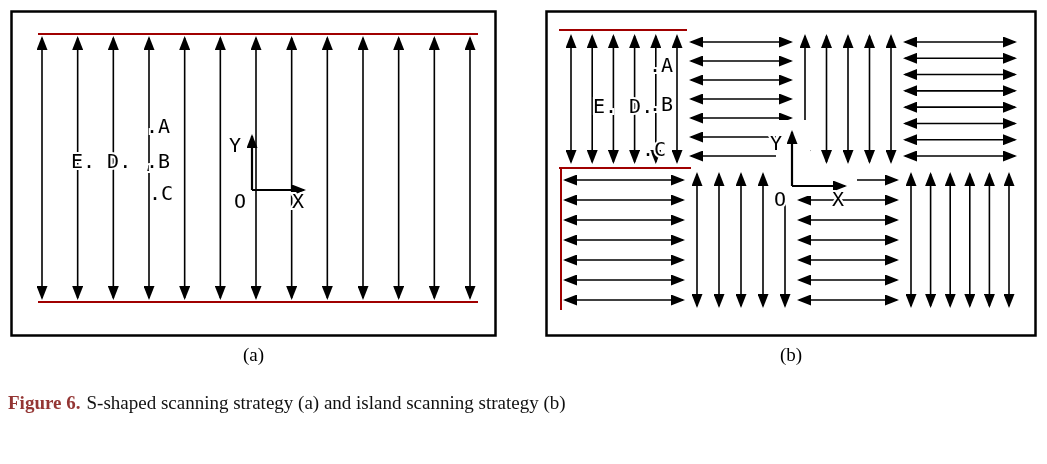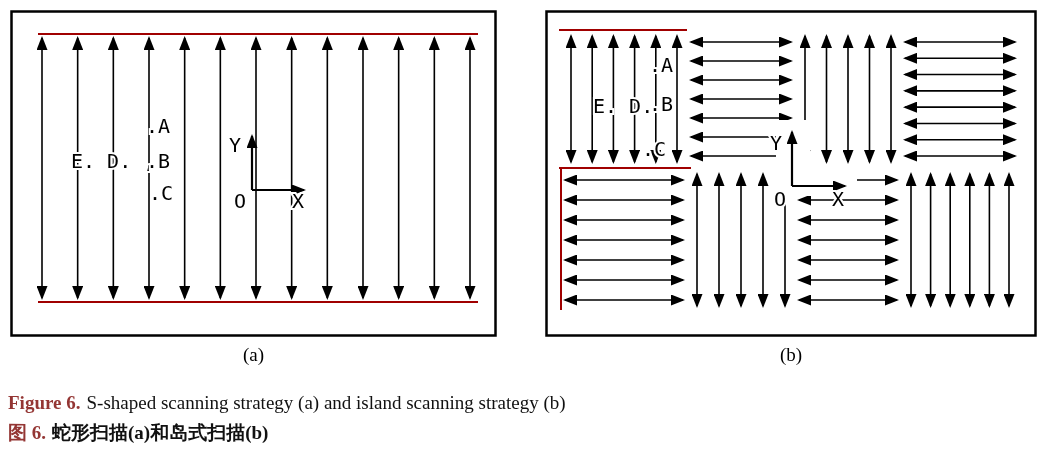--- a/index.html
+++ b/index.html
@@ -173,15 +173,14 @@
       <text class="svgtext" x="229" y="196">O</text>
       <text class="svgtext" x="287" y="196">X</text>
     </g>
   </svg>
 
   <div class="sublabel a">(a)</div>
   <div class="sublabel b">(b)</div>
 
   <p class="caption en"><span class="cap-label">Figure 6.</span><span>S-shaped scanning strategy (a) and island scanning strategy (b)</span></p>
 
-  <p class="caption zh"><span class="cap-label">图 6.</span><span>蛇形扫描(a)和岛式扫描(b)</span></p>
 
 </div>
 
 </body></html>

